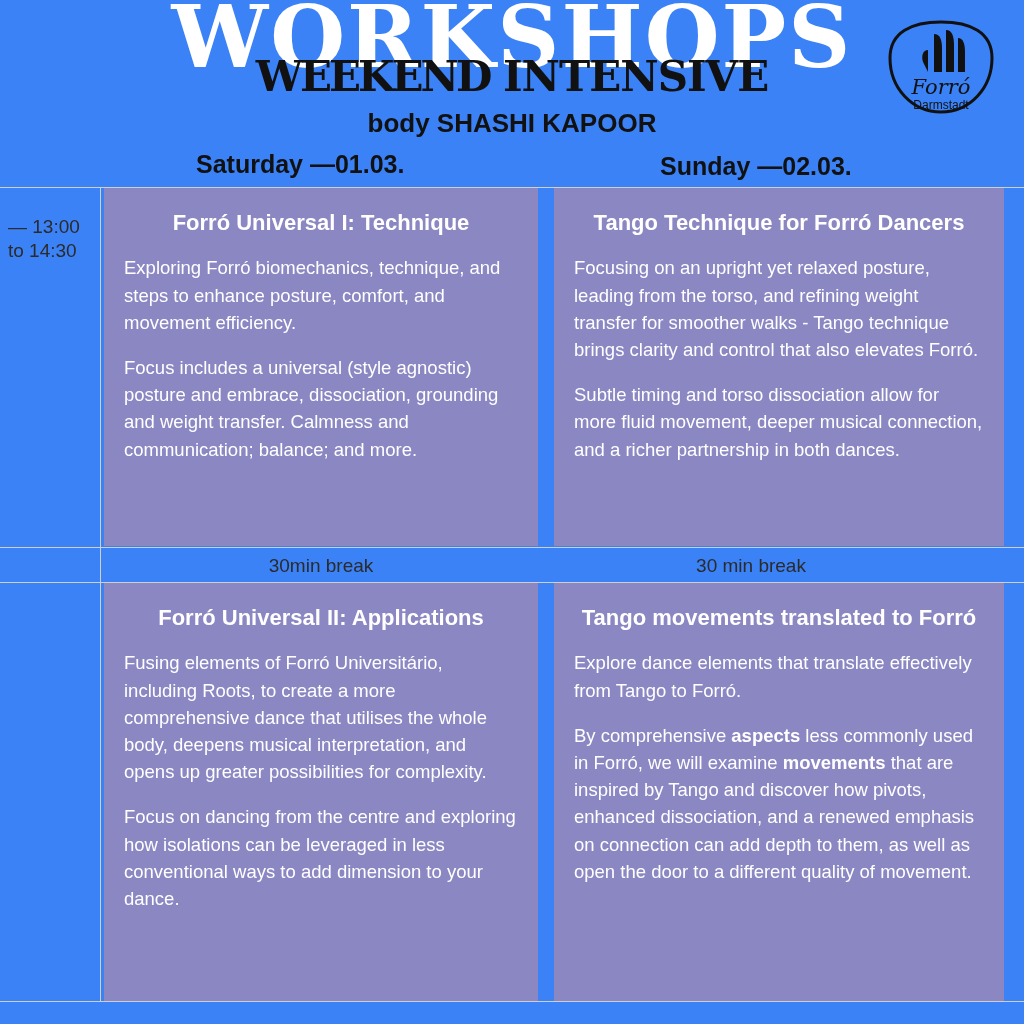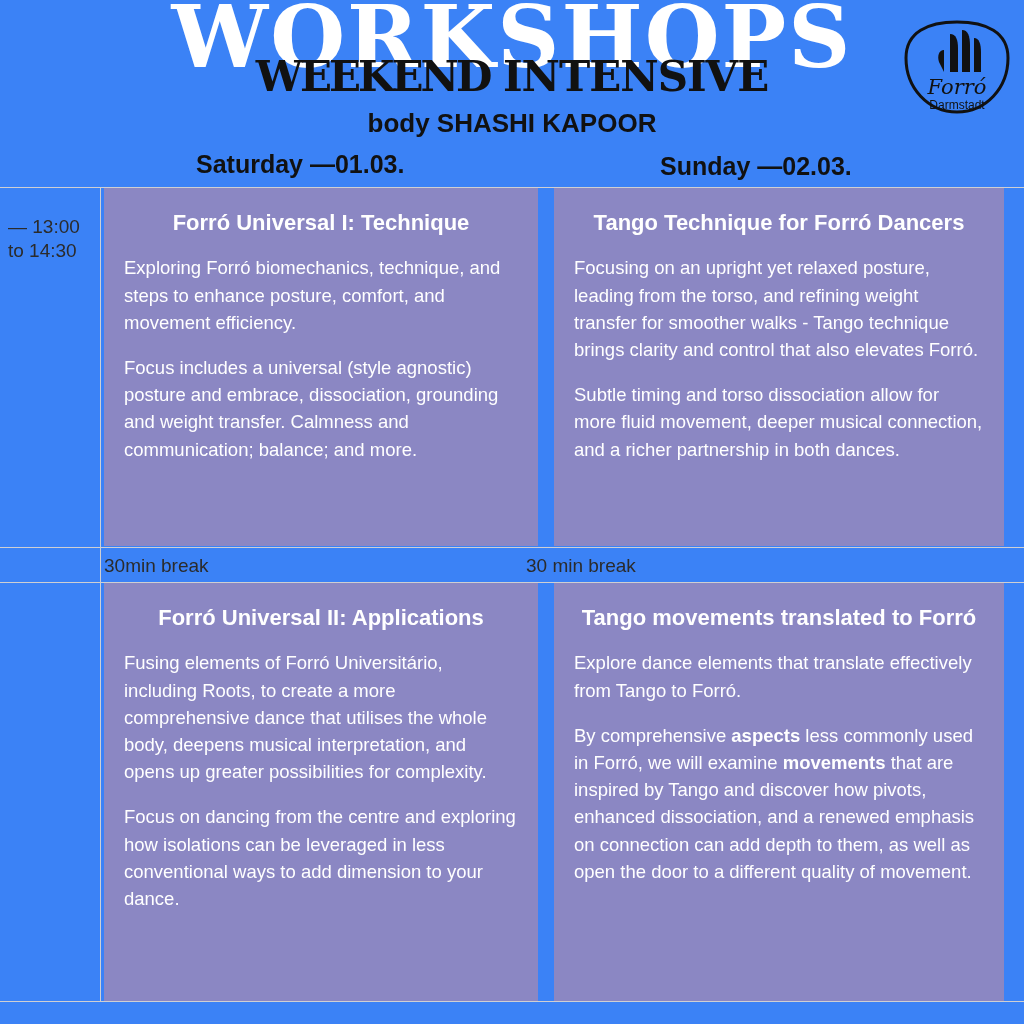--- a/index.html
+++ b/index.html
@@ -59,21 +59,21 @@
     font-family: "Liberation Sans", sans-serif;
     font-weight: bold;
     font-size: 26px;
     color: #111111;
   }
 
   
   .logo {
     position: absolute;
     top: 16px;
-    right: 8px;
+    right: 24px;
     width: 118px;
     height: 118px;
     text-decoration: underline;
   }
   .logo svg { display: block; }
 
   
   .day-head {
     position: absolute;
     font-family: "Liberation Sans", sans-serif;
@@ -129,21 +129,21 @@
   .c-sun-1 { left: 554px; top: 188px; width: 450px; height: 358px; }
   .c-sat-2 { left: 104px; top: 583px; width: 434px; height: 418px; }
   .c-sun-2 { left: 554px; top: 583px; width: 450px; height: 418px; }
 
   
   .break {
     position: absolute;
     font-family: "Liberation Sans", sans-serif;
     font-size: 19px;
     color: #2b2b2b;
-    text-align: left;
+    text-align: center;
   }
   .break-sat { top: 555px; left: 104px; width: 434px; }
   .break-sun { top: 555px; left: 526px; width: 450px; }
 
   
   .hline {
     position: absolute;
     height: 1px;
     background: #cfcfd2;
   }

